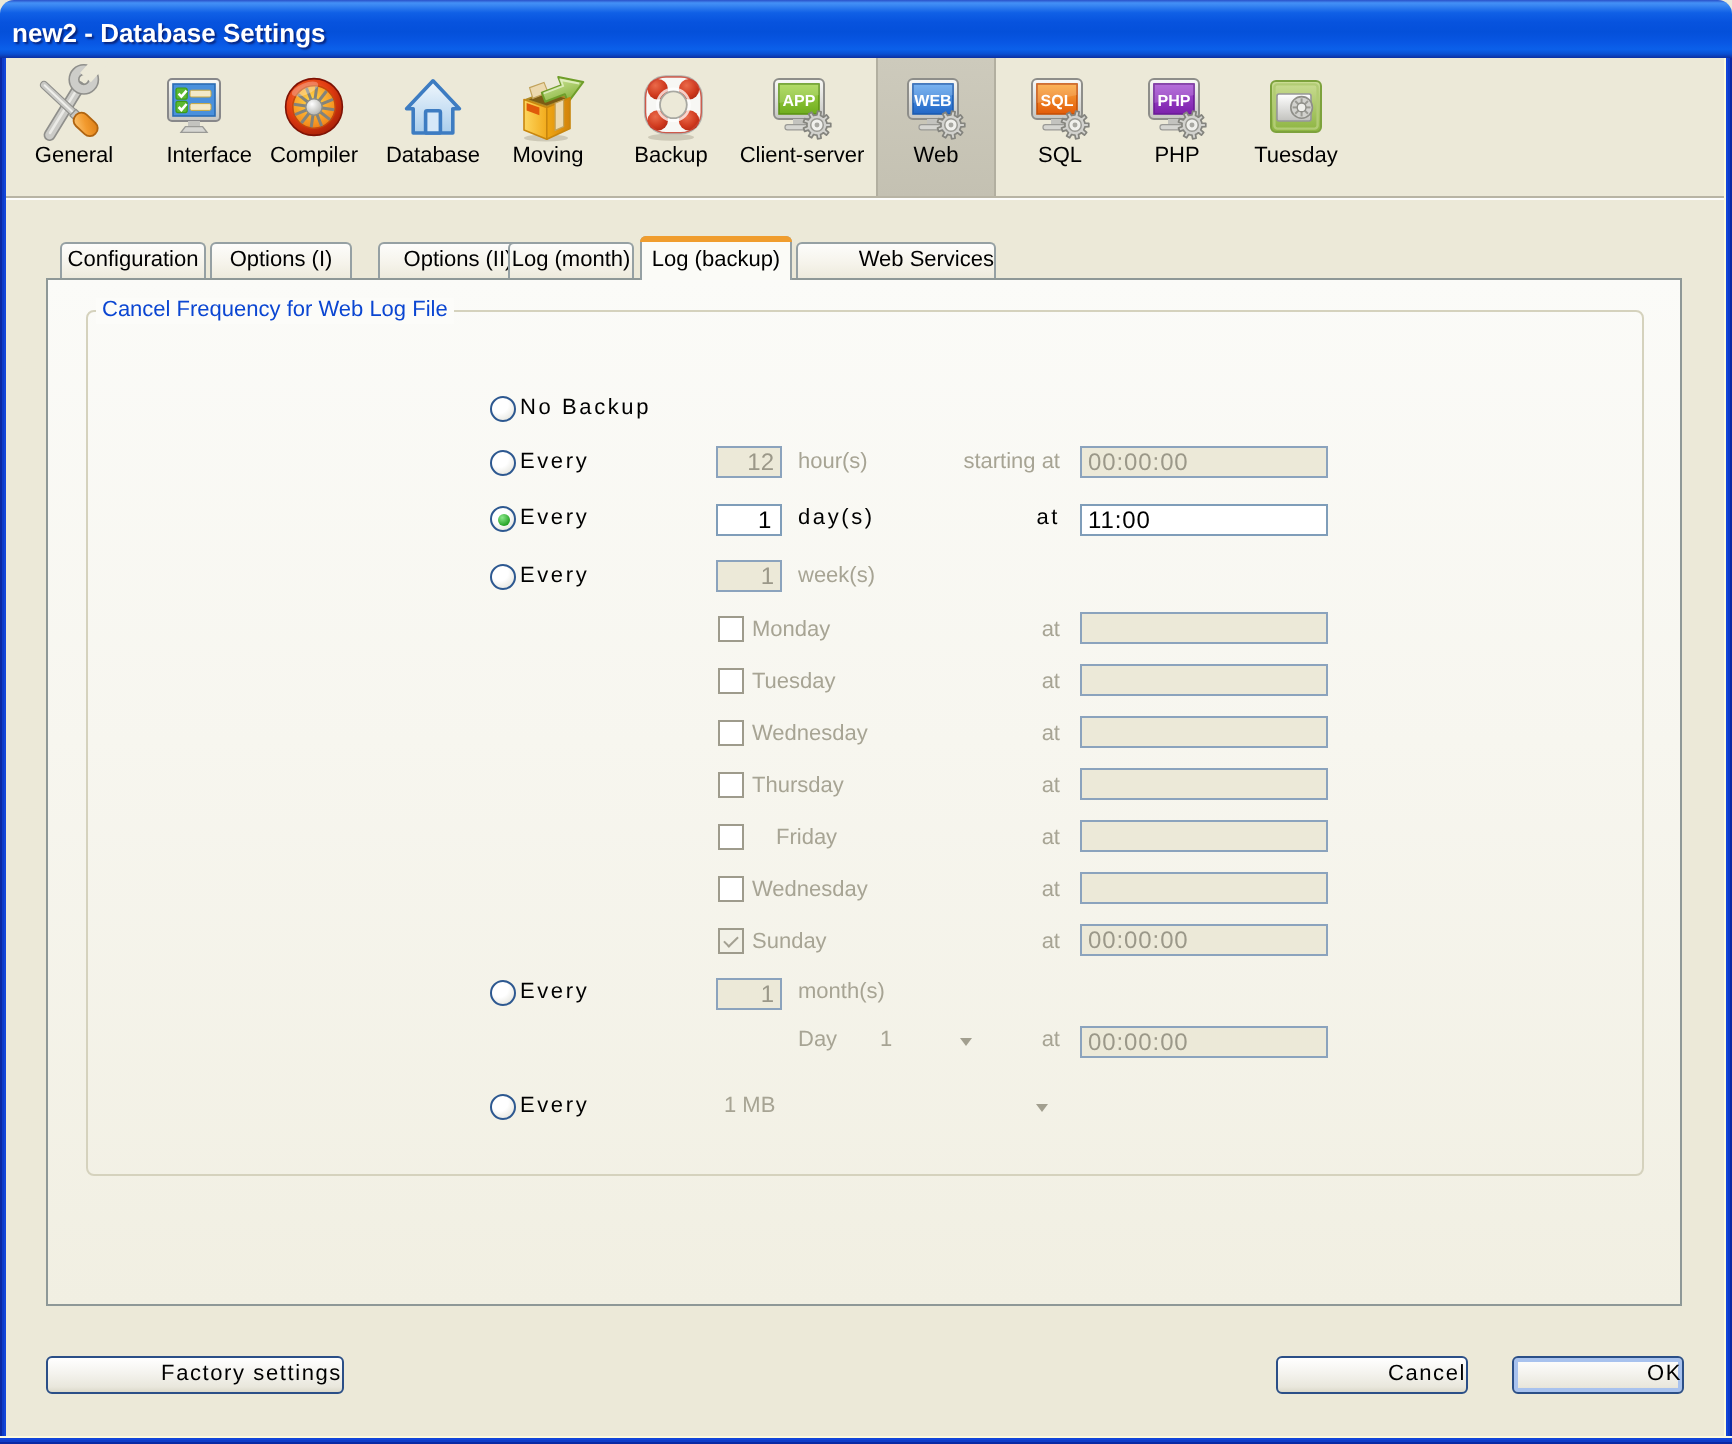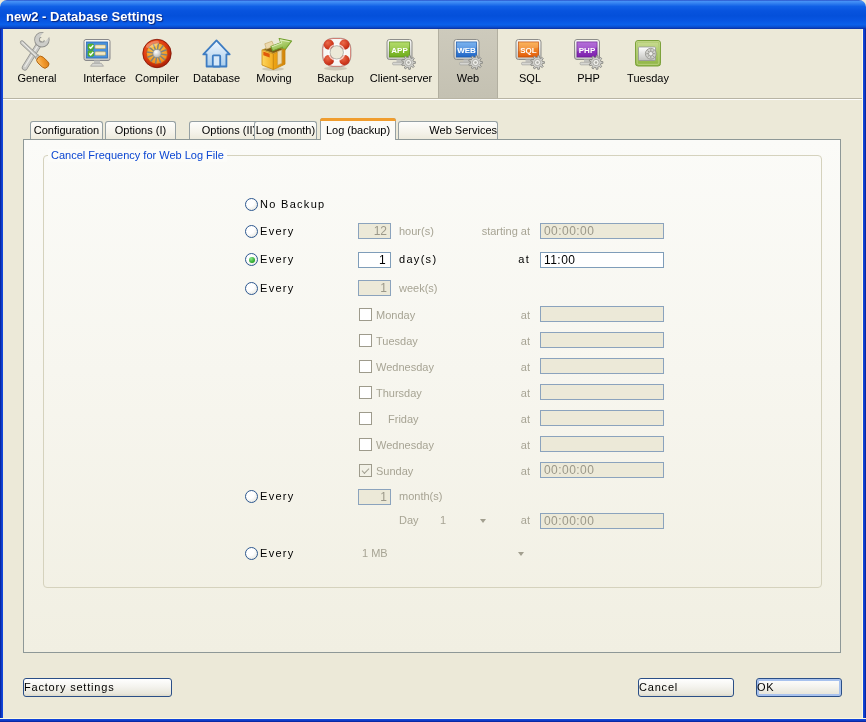--- a/index.html
+++ b/index.html
@@ -49,21 +49,21 @@
  line-height:14px;white-space:nowrap;z-index:4;}
 .fld.dis{background:#ece9d8;border-color:#8ba3bd;color:#9b9889;}
 .fld.en{background:#fff;color:#000;}
 .fld.sm{left:358px;width:33px;text-align:right;padding-right:3px;}
 .fld.lg{left:540px;width:124px;text-align:left;padding-left:3px;letter-spacing:.45px;}
 .arrow{position:absolute;width:0;height:0;border-left:3.5px solid transparent;border-right:3.5px solid transparent;
  border-top:4px solid #a29f8f;z-index:4;}
 
 .btn{position:absolute;top:678px;height:19px;box-sizing:border-box;border:1px solid #2b4f87;border-radius:3px;letter-spacing:0.8px;
  background:linear-gradient(180deg,#ffffff 0%,#f4f3ee 45%,#e9e7dc 85%,#dcd9ca 100%);
- text-align:left;font-size:11px;line-height:17px;z-index:2;}
+ text-align:right;font-size:11px;line-height:17px;z-index:2;}
 #btnok{box-shadow:inset 0 0 0 2px #a8c2ee;}
 </style>
 </head>
 <body>
 <div class="abs" id="title">new2 - Database Settings</div>
 <div class="abs" id="toolbar"></div>
 <div class="abs" id="selcell"></div>
 <div class="abs" id="tbsep1"></div>
 <div class="abs" id="tbsep2"></div>
 <div class="abs" id="frameL"></div>

